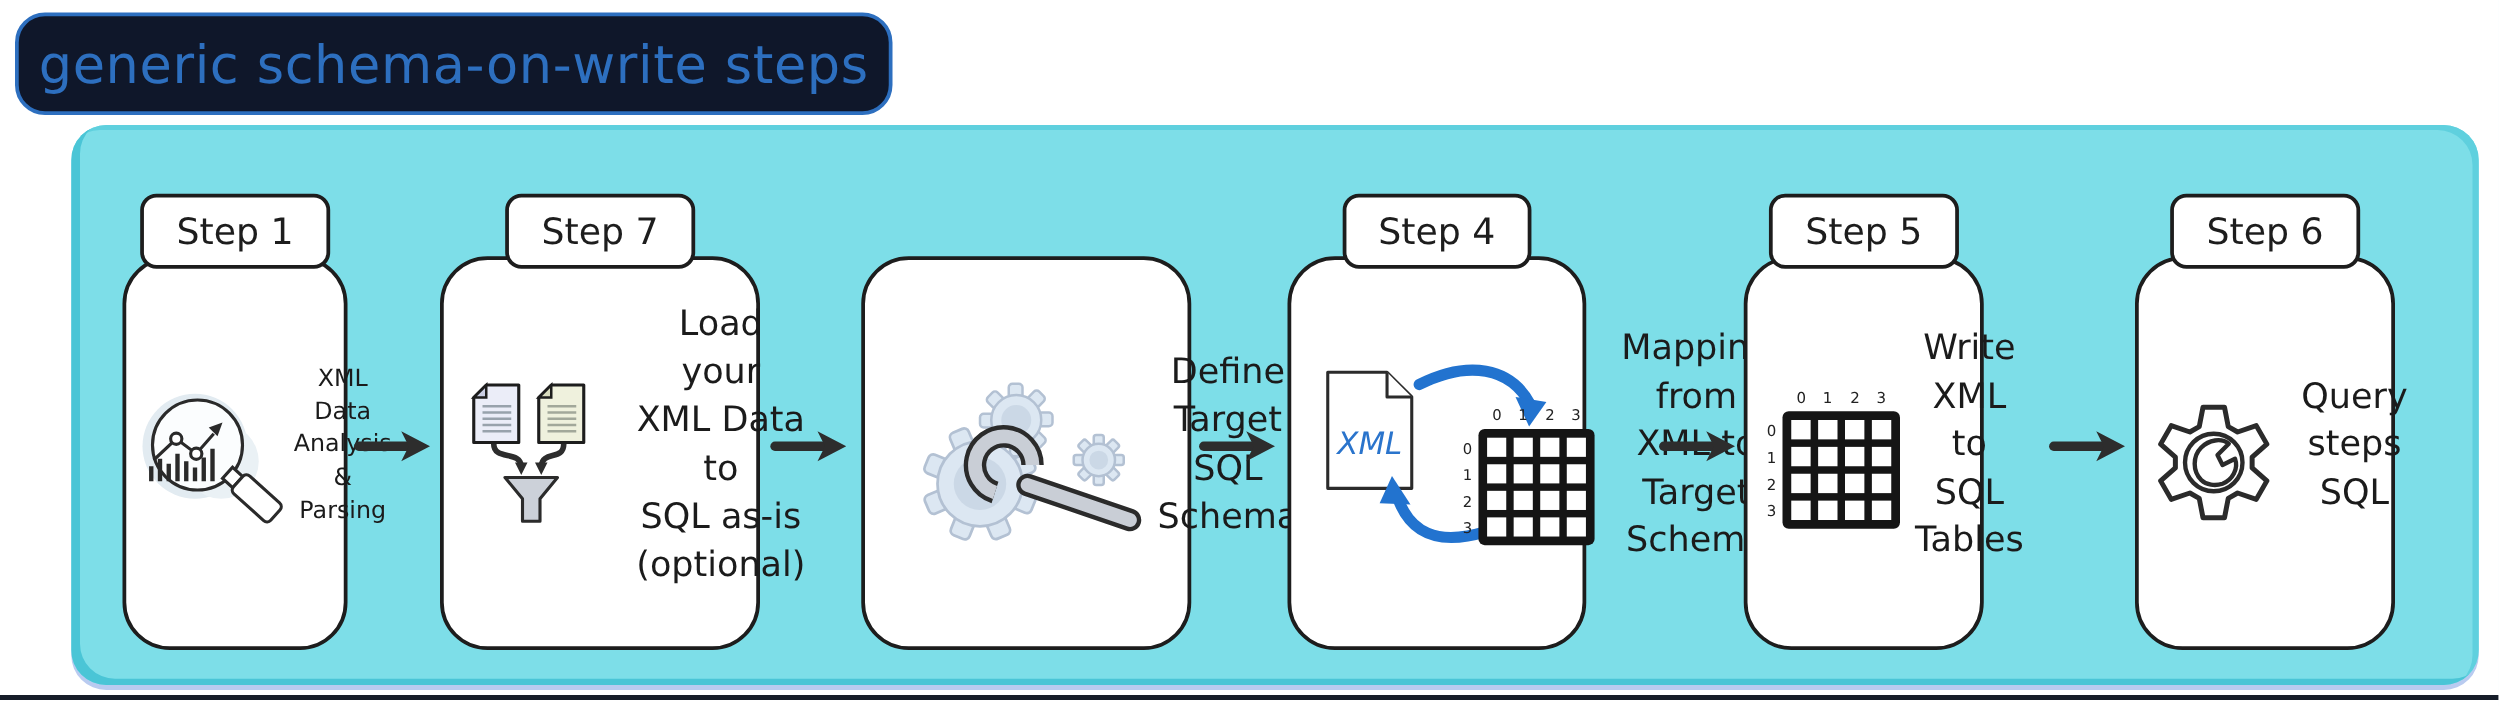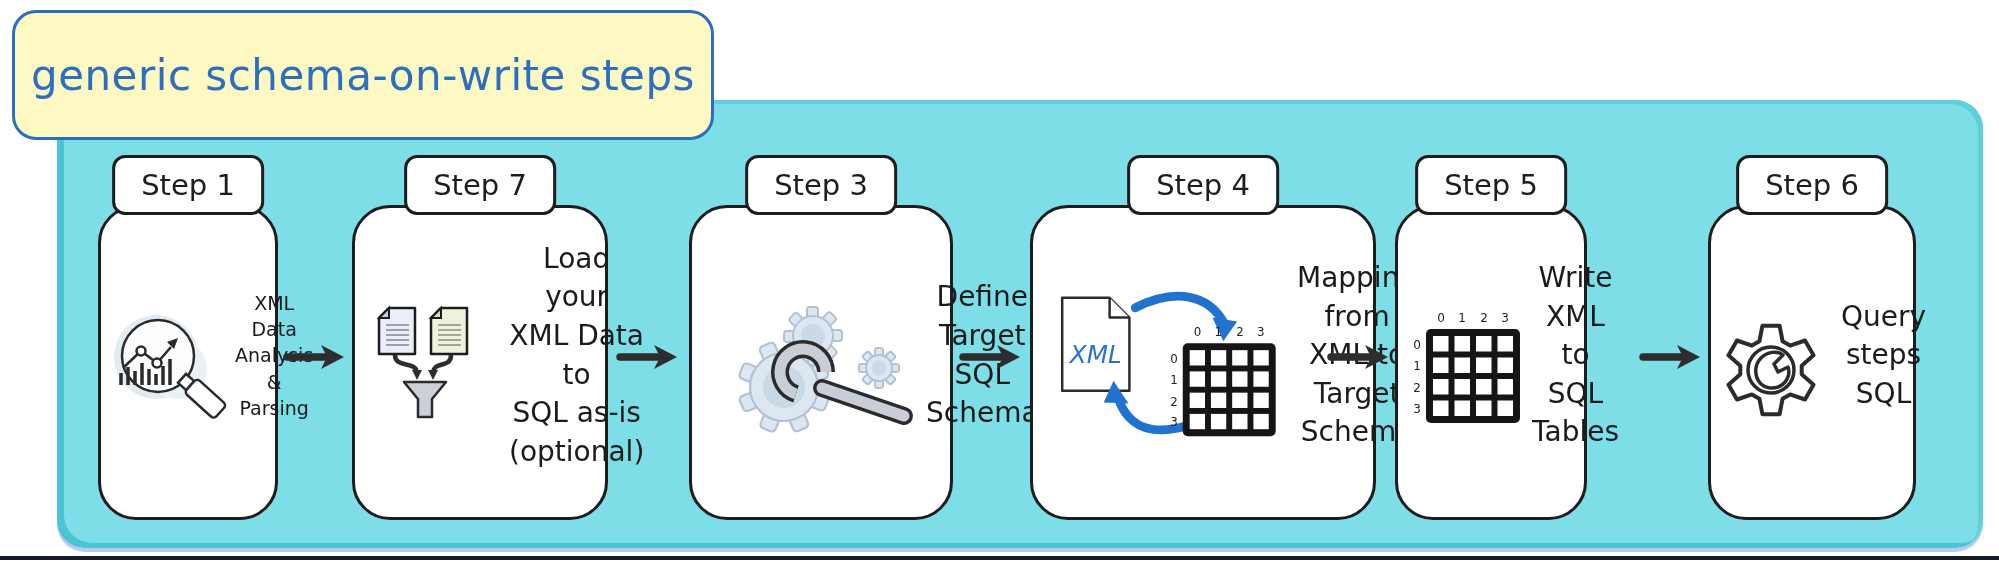--- a/index.html
+++ b/index.html
@@ -8,36 +8,36 @@
     font-family:"DejaVu Sans",sans-serif;color:#1d1d1d;background:#ffffff;
   }
   
   .panel{
     position:absolute;left:57px;top:100px;width:1926px;height:448px;
     background:#7ddee8;border-radius:28px;
     box-shadow: inset 7px -5px 0 #4ac5d6, inset -5px 4px 0 #5fd0de, 0 4px 0 #b9cbf0;
   }
   
   .title-box{
-    position:absolute;left:12px;top:10px;width:702px;height:130px;
-    background:#fef9c3;border:3.5px solid #2d6fbf;border-radius:24px;
+    position:absolute;left:12px;top:10px;width:702px;height:82px;
+    background:#0f172a;border:3.5px solid #2d6fbf;border-radius:24px;
     display:flex;align-items:center;justify-content:center;z-index:6;
     box-sizing:border-box;
   }
   .title-box span{font-size:42px;color:#2d6fbf;letter-spacing:.5px;}
   
   .step-card{
     position:absolute;top:205px;height:315px;background:#ffffff;
     border:3.5px solid #1d1d1d;border-radius:38px;box-sizing:border-box;
     display:flex;flex-direction:row;align-items:center;z-index:2;
   }
   .c1{left:98px;width:180px;}
   .c2{left:352px;width:256px;}
   .c3{left:689px;width:264px;}
-  .c4{left:1030px;width:346px;}
+  .c4{left:1030px;width:239px;}
   .c5{left:1395px;width:192px;}
   .c6{left:1708px;width:208px;}
   .step-tab{
     position:absolute;top:-53px;left:50%;transform:translateX(-50%);
     background:#ffffff;border:3px solid #1d1d1d;border-radius:13px;
     padding:10px 26px;font-size:29px;white-space:nowrap;z-index:4;
   }
   .icon-wrap{display:flex;align-items:center;justify-content:center;flex:none;}
   .c1 .icon-wrap{margin-top:16px;height:128px;}
   .c2 .icon-wrap{margin-top:10px;height:134px;}
@@ -113,21 +113,20 @@
         <path d="M49 80 H91 L77 97 V115 H63 V97 Z" fill="#ccd1d9" stroke="#2b2b2b" stroke-width="2.5" stroke-linejoin="round"></path>
       </svg>
     </div>
     <div class="card-label">Load your
 XML Data to
 SQL as-is
 (optional)</div>
   </div>
 
   <div class="step-card c3">
-    <div class="step-tab">Step 3</div>
     <div class="icon-wrap">
       <svg width="230" height="148" viewBox="0 0 230 148">
         <g fill="#dce7f2" stroke="#b3c1d3" stroke-width="2">
           <g transform="rotate(0 121 41)">
               <rect x="138" y="35" width="12" height="11" rx="3"></rect>
             </g>
           <g transform="rotate(45 121 41)">
               <rect x="138" y="35" width="12" height="11" rx="3"></rect>
             </g>
           <g transform="rotate(90 121 41)">

